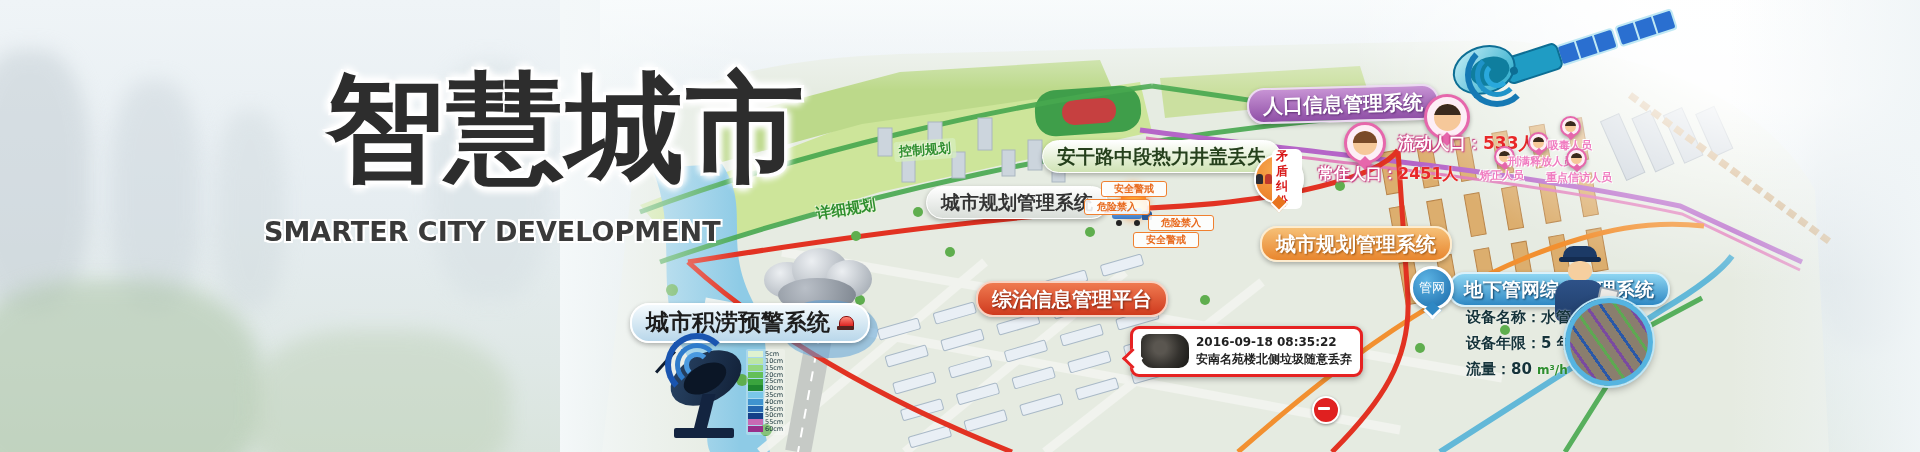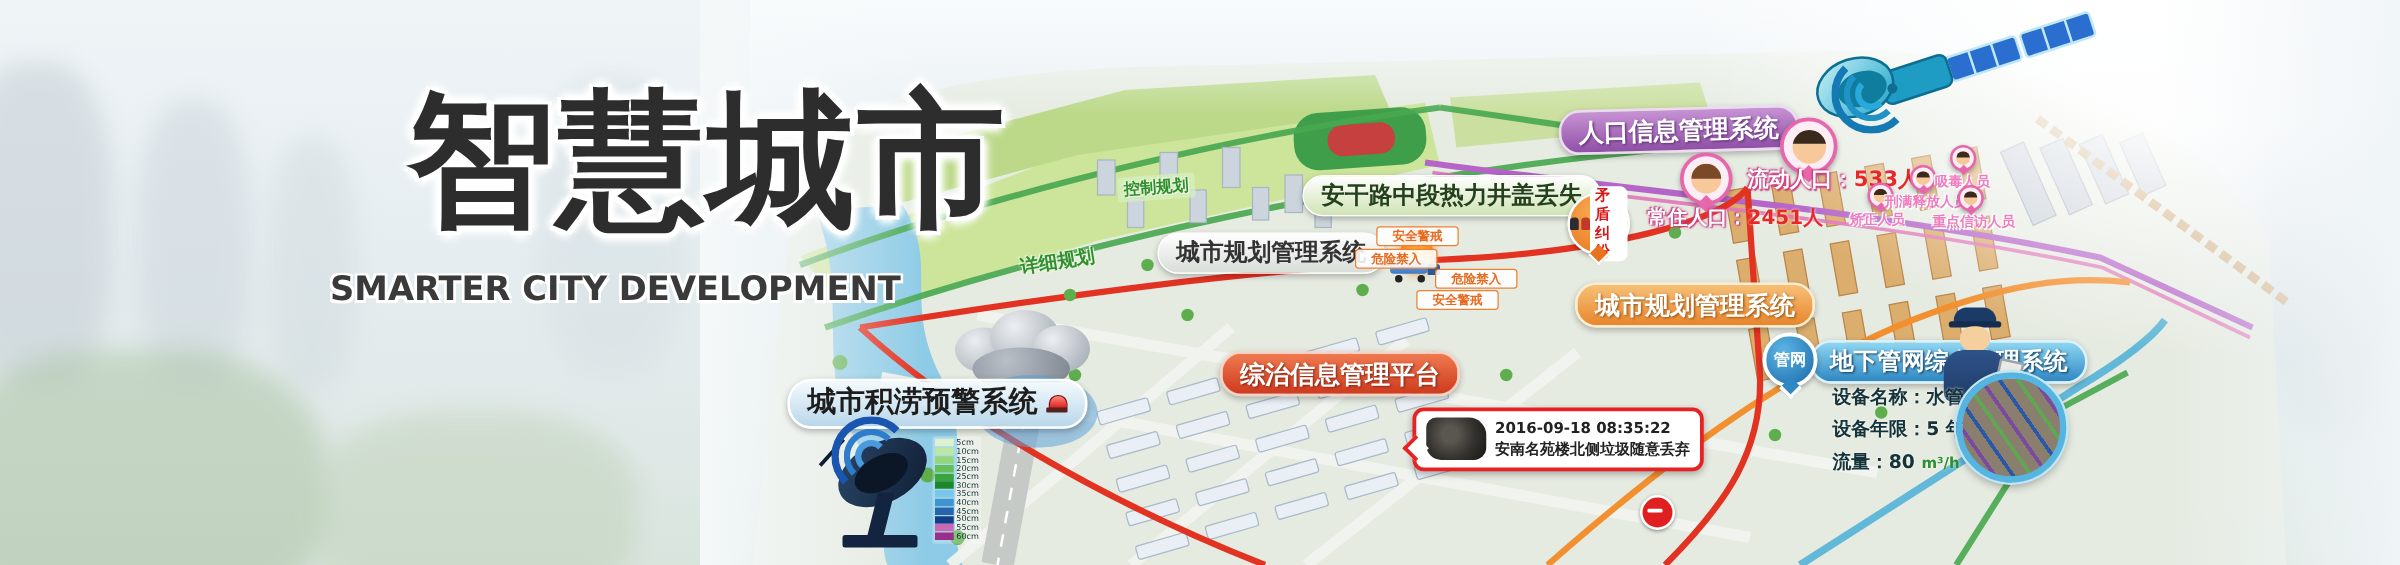--- a/index.html
+++ b/index.html
@@ -41,21 +41,21 @@
   
   .zone{position:absolute;font-weight:bold;color:#2f8f2f;white-space:nowrap;
     text-shadow:0 0 2px #eaf5dc,1px 1px 0 #eaf5dc,-1px -1px 0 #eaf5dc}
   .z-control{left:894px;top:140px;font-size:13px;background:rgba(214,238,190,.75);padding:1px 5px;border-radius:3px;transform:rotate(-4deg)}
   .z-detail{left:816px;top:200px;font-size:15px;transform:rotate(-9deg)}
   
   .pin{position:absolute;cursor:pointer}
   .pin .head{border-radius:50%;display:flex;align-items:center;justify-content:center;box-shadow:0 2px 4px rgba(0,0,0,.3)}
   .pin .tail{width:10px;height:10px;transform:rotate(45deg);margin:-6px auto 0 auto}
   .pin-pipe .head{width:38px;height:38px;background:radial-gradient(circle at 35% 30%,#5cb4e4,#1a6aaa);
-    border:3px solid #fff;color:#fff;font-size:13px;font-weight:bold}
+    border:3px solid #fff;color:#fff;font-size:13px;font-weight:normal}
   .pin-pipe .tail{background:#2f88c4;border-right:3px solid #fff;border-bottom:3px solid #fff}
   .avatar-face{position:relative;border-radius:50%;background:#f6c89a;overflow:hidden}
   .avatar-hair{position:absolute;left:0;top:0;width:100%;height:42%;background:#3a2a1e;border-radius:50% 50% 0 0}
   .pin-person .head{background:#fdeef6;border:3px solid #e667ac}
   .pin-person .tail{background:#e667ac}
   .poplabel{position:absolute;white-space:nowrap;font-weight:bold;cursor:default}
   .poplabel .lab{color:#fff;text-shadow:0 0 3px #d8488a,1px 1px 1px #c13a7d,-1px -1px 1px #c13a7d}
   .poplabel .num{color:#e82828;text-shadow:0 0 2px #fff}
   .minilabel{position:absolute;font-size:11px;font-weight:bold;color:#f07cc0;white-space:nowrap;
     text-shadow:0 0 2px #fff,1px 1px 0 #fff,-1px -1px 0 #fff;cursor:default}

